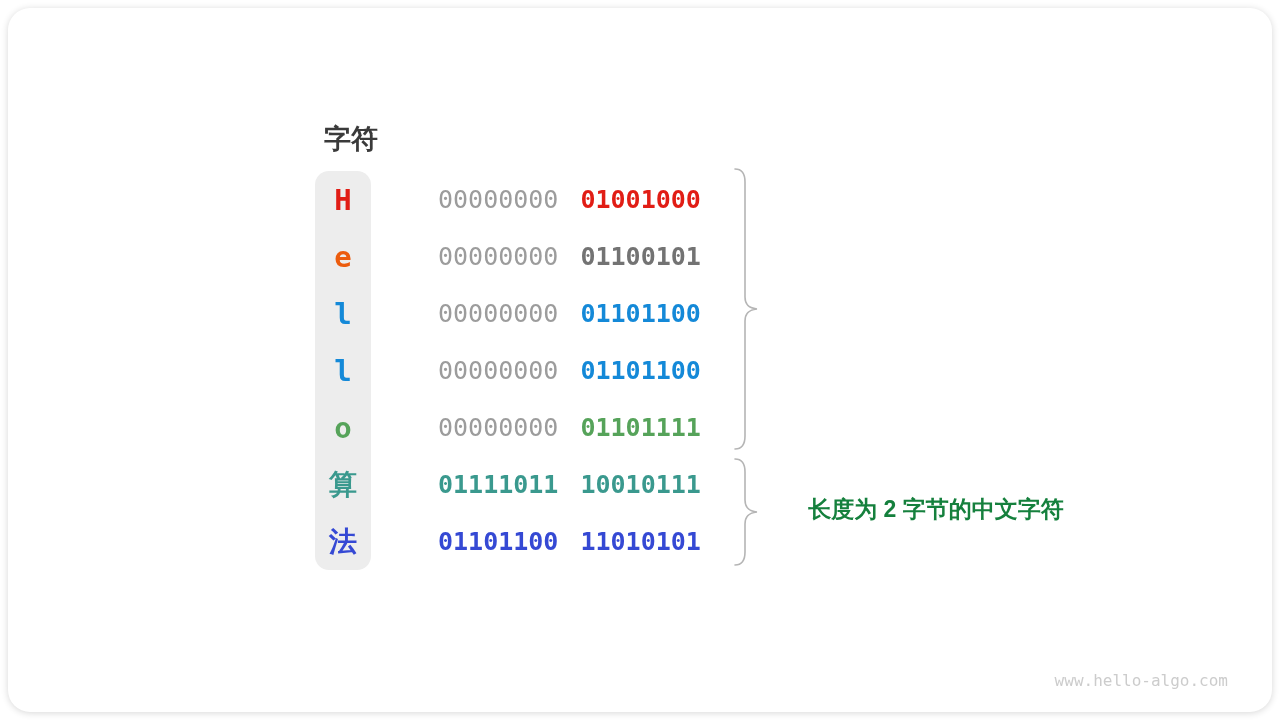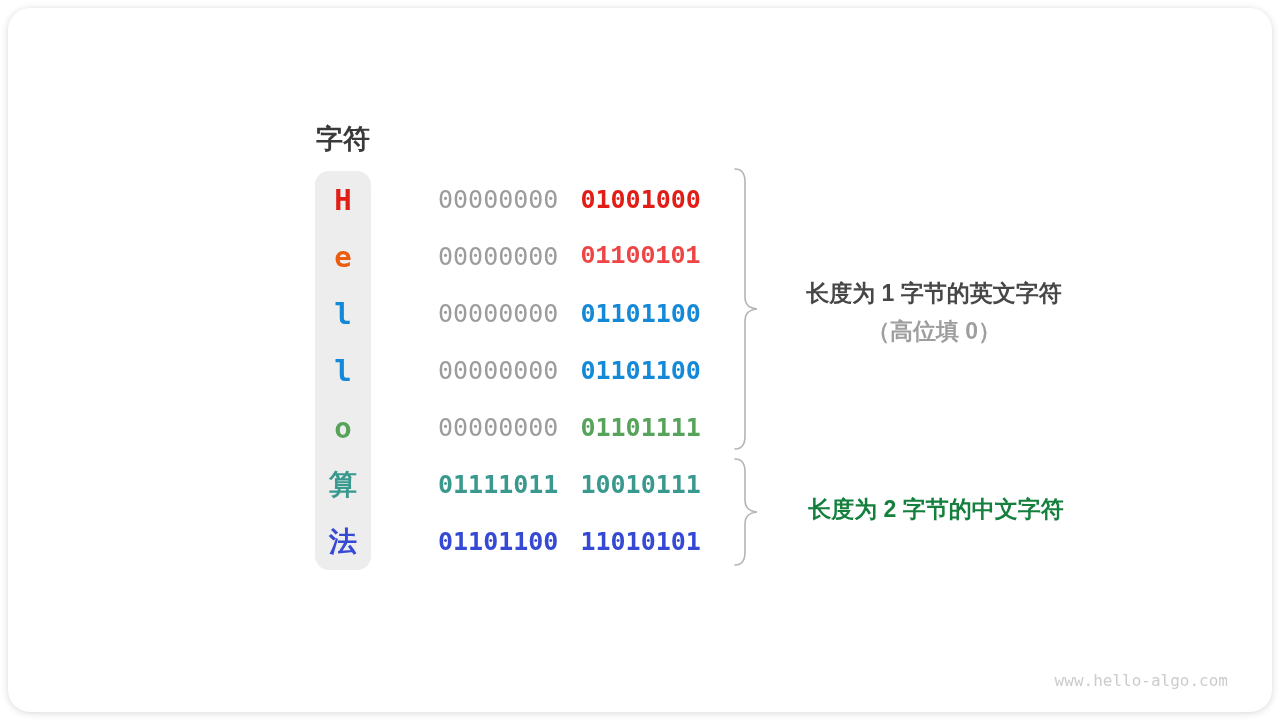--- a/index.html
+++ b/index.html
@@ -30,21 +30,21 @@
   }
   .col-header {
     position: absolute;
     top: 112px;
     height: 38px;
     line-height: 38px;
     text-align: center;
     font-weight: 700;
     font-size: 27px;
   }
-  .header-char { left: 297px; width: 76px; }
+  .header-char { left: 305px; width: 76px; }
   .header-unicode { left: 430px; width: 263px; }
 
   .char-strip {
     position: absolute;
     left: 307px;
     top: 163px;
     width: 56px;
     height: 399px;
     background: #ededed;
     border-radius: 14px;
@@ -133,21 +133,21 @@
       <div class="char-cell cjk" style="color: rgb(53, 73, 212);">法</div>
     </div>
 
     <div class="binary-col">
       <div class="bin-row">
         <span class="byte muted" style="color: rgb(156, 156, 156);">00000000</span>
         <span class="byte strong" style="color: rgb(225, 29, 21);">01001000</span>
       </div>
       <div class="bin-row">
         <span class="byte muted" style="color: rgb(156, 156, 156);">00000000</span>
-        <span class="byte strong" style="color: #ef4444; font-family: Liberation Mono, monospace;">01100101</span>
+        <span class="byte strong" style="color: #737373;">01100101</span>
       </div>
       <div class="bin-row">
         <span class="byte muted" style="color: rgb(156, 156, 156);">00000000</span>
         <span class="byte strong" style="color: rgb(20, 137, 216);">01101100</span>
       </div>
       <div class="bin-row">
         <span class="byte muted" style="color: rgb(156, 156, 156);">00000000</span>
         <span class="byte strong" style="color: rgb(20, 137, 216);">01101100</span>
       </div>
       <div class="bin-row">
@@ -165,24 +165,20 @@
     </div>
 
     <svg class="brace" style="left: 724px; top: 160px; color: rgb(181, 181, 181);" width="28" height="282" viewBox="0 0 28 282">
       <path d="M 3,1 C 10,1 13,6 13,14 L 13,129 C 13,135 15,140 25,141 C 15,142 13,147 13,153 L 13,268 C 13,276 10,281 3,281"></path>
     </svg>
 
     <svg class="brace" style="left: 724px; top: 450px; color: rgb(181, 181, 181);" width="28" height="108" viewBox="0 0 28 108">
       <path d="M 3,1 C 10,1 13,6 13,14 L 13,42 C 13,48 15,53 25,54 C 15,55 13,60 13,66 L 13,94 C 13,102 10,107 3,107"></path>
     </svg>
 
-    <div class="annotation annotation-1">
-      <div class="dark" style="color: rgb(71, 71, 71);">长度为 1 字节的英文字符</div>
-      <div class="light" style="color: rgb(158, 158, 158);">（高位填 0）</div>
-    </div>
     <div class="annotation annotation-2">
       <div class="dark" style="color: #15803d;">长度为 2 字节的中文字符</div>
     </div>
 
     <div class="watermark">www.hello-algo.com</div>
 
   </div>
 </div>
 
 </body></html>

